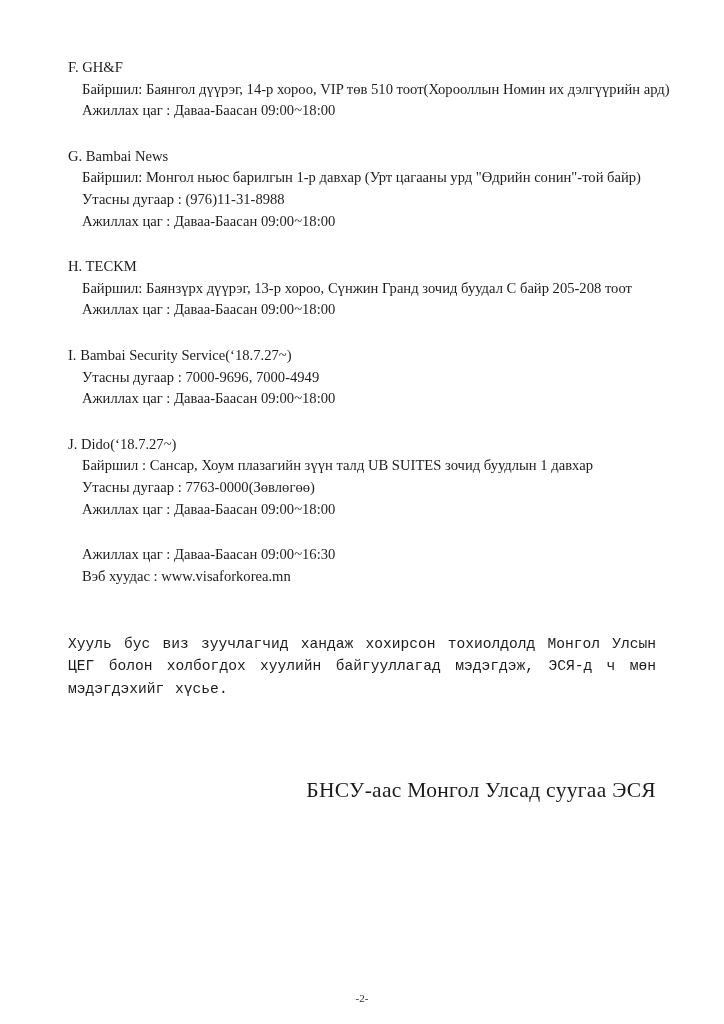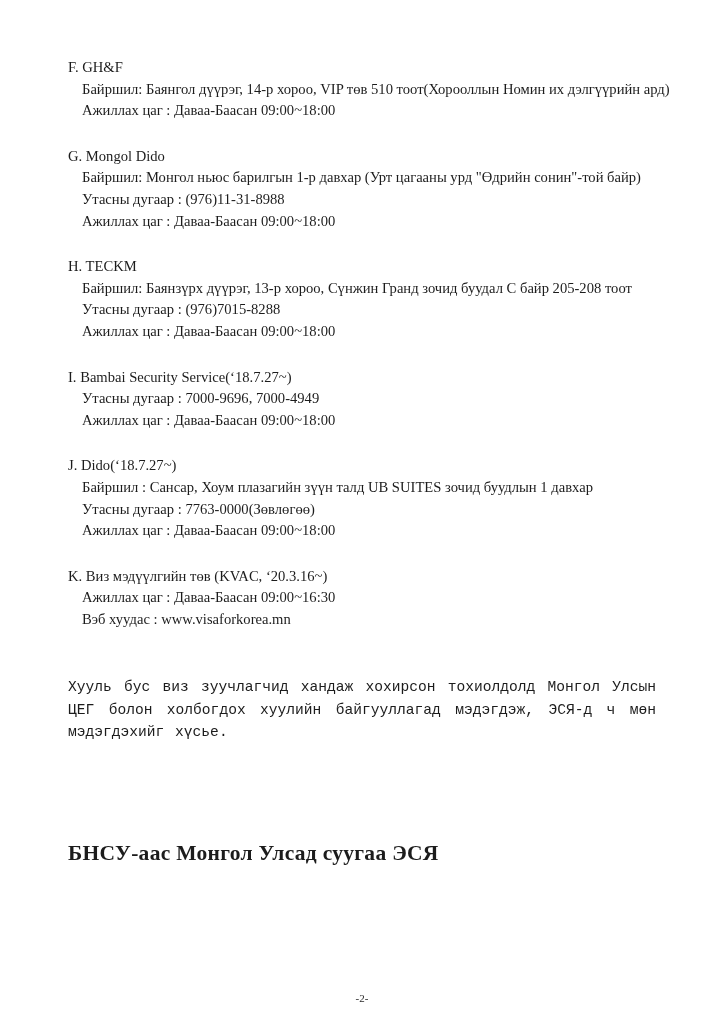--- a/index.html
+++ b/index.html
@@ -37,25 +37,25 @@
   .notice {
     margin: 46px 0 0 0;
     font-size: 14.6px;
     line-height: 22.2px;
     text-align: justify;
     text-justify: inter-word;
     word-spacing: 2px;
     font-family: Liberation Mono, monospace;
   }
   .footer-title {
-    margin: 96px 0 0 0;
-    text-align: left;
+    margin: 76px 0 0 0;
+    text-align: right;
     font-size: 21.5px;
     line-height: 28px;
-    font-weight: bold;
+    font-weight: normal;
     letter-spacing: 0.3px;
   }
   .page-number {
     position: absolute;
     left: 0;
     right: 0;
     bottom: 20px;
     text-align: center;
     font-size: 11px;
     color: #2a2a2a;
@@ -67,48 +67,46 @@
 <div class="page">
   <div class="content">
 
     <section class="entry">
       <p class="heading">F. GH&amp;F</p>
       <p class="line">Байршил: Баянгол дүүрэг, 14-р хороо, VIP төв 510 тоот(Хорооллын Номин их дэлгүүрийн ард)</p>
       <p class="line">Ажиллах цаг : Даваа-Баасан 09:00~18:00</p>
     </section>
 
     <section class="entry">
-      <p class="heading">G. Mongol Dido</p>
+      <p class="heading">G. Bambai News</p>
       <p class="line">Байршил: Монгол ньюс барилгын 1-р давхар (Урт цагааны урд "Өдрийн сонин"-той байр)</p>
       <p class="line">Утасны дугаар : (976)11-31-8988</p>
       <p class="line">Ажиллах цаг : Даваа-Баасан 09:00~18:00</p>
     </section>
 
     <section class="entry">
       <p class="heading">H. TECKM</p>
       <p class="line">Байршил: Баянзүрх дүүрэг, 13-р хороо, Сүнжин Гранд зочид буудал C байр 205-208 тоот</p>
-      <p class="line">Утасны дугаар : (976)7015-8288</p>
       <p class="line">Ажиллах цаг : Даваа-Баасан 09:00~18:00</p>
     </section>
 
     <section class="entry">
       <p class="heading">I. Bambai Security Service(‘18.7.27~)</p>
       <p class="line">Утасны дугаар : 7000-9696, 7000-4949</p>
       <p class="line">Ажиллах цаг : Даваа-Баасан 09:00~18:00</p>
     </section>
 
     <section class="entry">
       <p class="heading">J. Dido(‘18.7.27~)</p>
       <p class="line">Байршил : Сансар, Хоум плазагийн зүүн талд UB SUITES зочид буудлын 1 давхар</p>
       <p class="line">Утасны дугаар : 7763-0000(Зөвлөгөө)</p>
       <p class="line">Ажиллах цаг : Даваа-Баасан 09:00~18:00</p>
     </section>
 
     <section class="entry">
-      <p class="heading">K. Виз мэдүүлгийн төв (KVAC, ‘20.3.16~)</p>
       <p class="line">Ажиллах цаг : Даваа-Баасан 09:00~16:30</p>
       <p class="line">Вэб хуудас : www.visaforkorea.mn</p>
     </section>
 
     <p class="notice">Хууль бус виз зуучлагчид хандаж хохирсон тохиолдолд Монгол Улсын ЦЕГ болон холбогдох хуулийн байгууллагад мэдэгдэж, ЭСЯ-д ч мөн мэдэгдэхийг хүсье.</p>
 
     <h1 class="footer-title">БНСУ-аас Монгол Улсад суугаа ЭСЯ</h1>
 
   </div>
 

